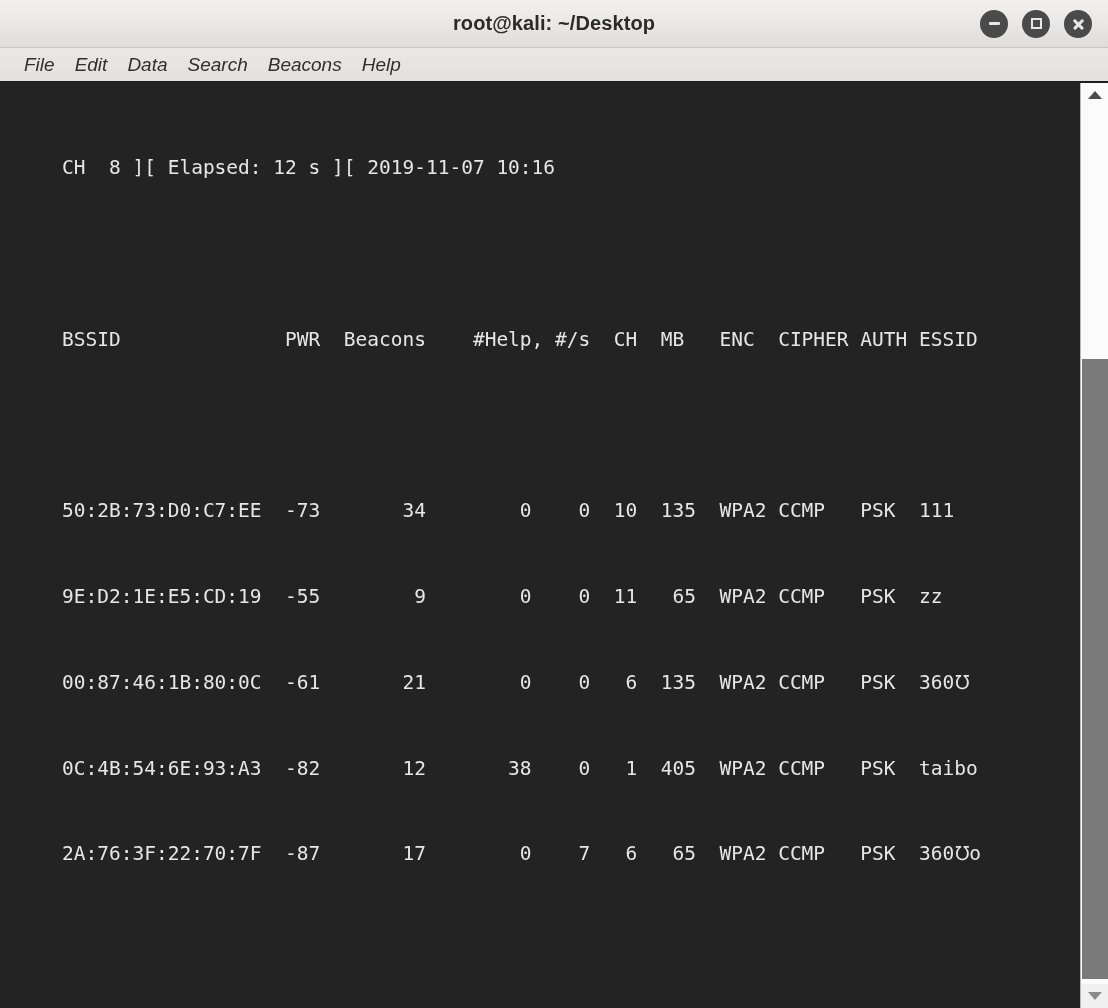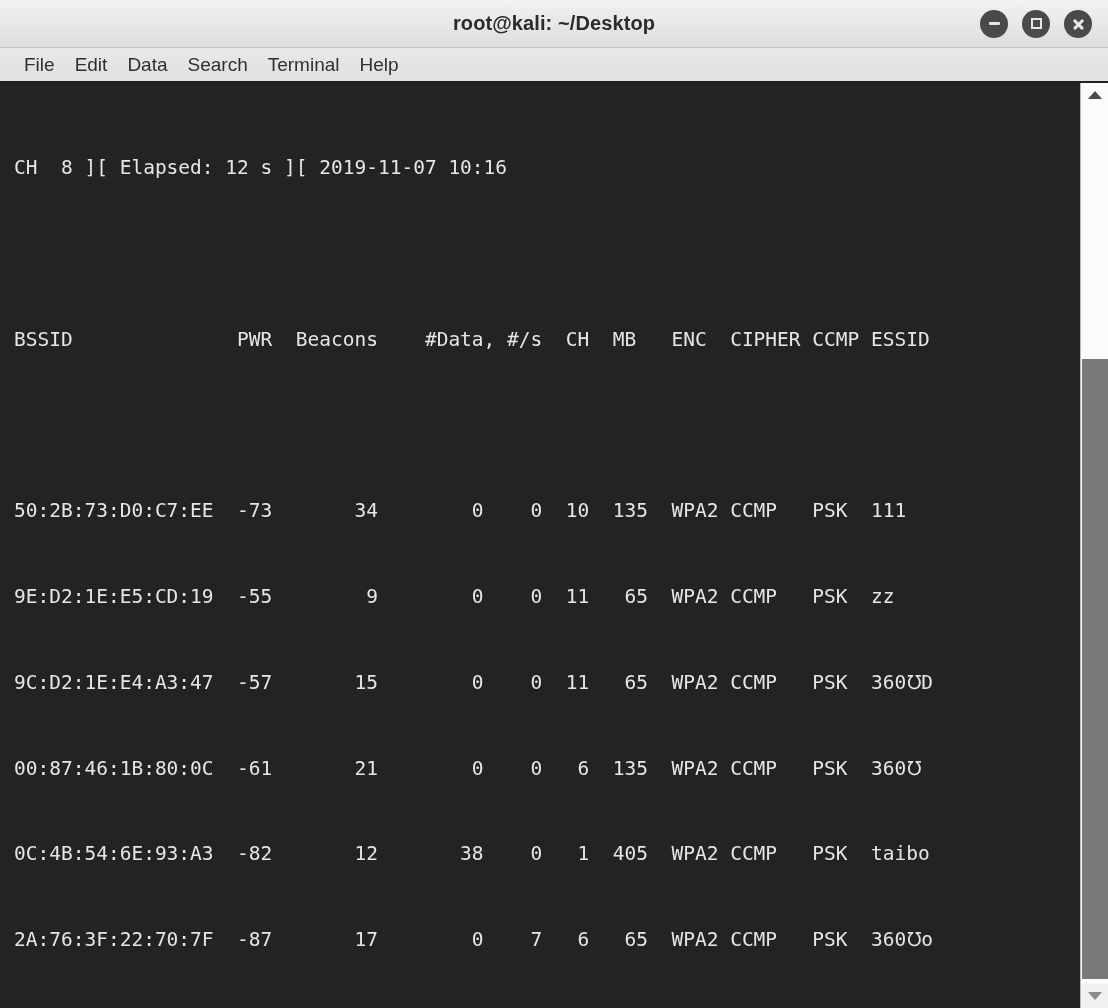--- a/index.html
+++ b/index.html
@@ -72,36 +72,38 @@
 
   
   #menubar {
     height: 35px;
     flex: 0 0 35px;
     background: linear-gradient(to bottom, #e9e8e7 0%, #e2e1e0 100%);
     border-bottom: 2px solid #1f1f1f;
     display: flex;
     align-items: center;
     padding-left: 14px;
+    font-style: italic;
   }
   .menu-item {
     font-size: 19px;
     color: #303030;
     padding: 0 10px;
     cursor: default;
     white-space: nowrap;
   }
 
   
   #term-area {
     flex: 1 1 auto;
     position: relative;
     background: #232323;
     display: flex;
     overflow: hidden;
+    padding-left: 48px;
   }
   #term-screen {
     flex: 1 1 auto;
     padding: 14px 0 0 14px;
     background: #232323;
     color: #e6e6e6;
     font-family: "DejaVu Sans Mono", "Liberation Mono", monospace;
     font-size: 19.5px;
     line-height: 28.6px;
     white-space: pre;
@@ -172,34 +174,33 @@
         <span class="glyph close-glyph"></span>
       </div>
     </div>
   </div>
 
   <div id="menubar">
     <div class="menu-item">File</div>
     <div class="menu-item">Edit</div>
     <div class="menu-item">Data</div>
     <div class="menu-item">Search</div>
-    <div class="menu-item">Terminal</div>
+    <div class="menu-item">Beacons</div>
     <div class="menu-item">Help</div>
   </div>
 
   <div id="term-area">
 
     <div id="term-screen">
       <div class="tline">CH  8 ][ Elapsed: 12 s ][ 2019-11-07 10:16</div>
       <div class="blank"></div>
-      <div class="tline">BSSID              PWR  Beacons    #Data, #/s  CH  MB   ENC  CIPHER CCMP ESSID</div>
+      <div class="tline">BSSID              PWR  Beacons    #Help, #/s  CH  MB   ENC  CIPHER AUTH ESSID</div>
       <div class="blank"></div>
       <div class="tline">50:2B:73:D0:C7:EE  -73       34        0    0  10  135  WPA2 CCMP   PSK  111</div>
       <div class="tline">9E:D2:1E:E5:CD:19  -55        9        0    0  11   65  WPA2 CCMP   PSK  zz</div>
-      <div class="tline">9C:D2:1E:E4:A3:47  -57       15        0    0  11   65  WPA2 CCMP   PSK  360℧D</div>
       <div class="tline">00:87:46:1B:80:0C  -61       21        0    0   6  135  WPA2 CCMP   PSK  360℧</div>
       <div class="tline">0C:4B:54:6E:93:A3  -82       12       38    0   1  405  WPA2 CCMP   PSK  taibo</div>
       <div class="tline">2A:76:3F:22:70:7F  -87       17        0    7   6   65  WPA2 CCMP   PSK  360℧o</div>
       
       
       
       
       
       
       

